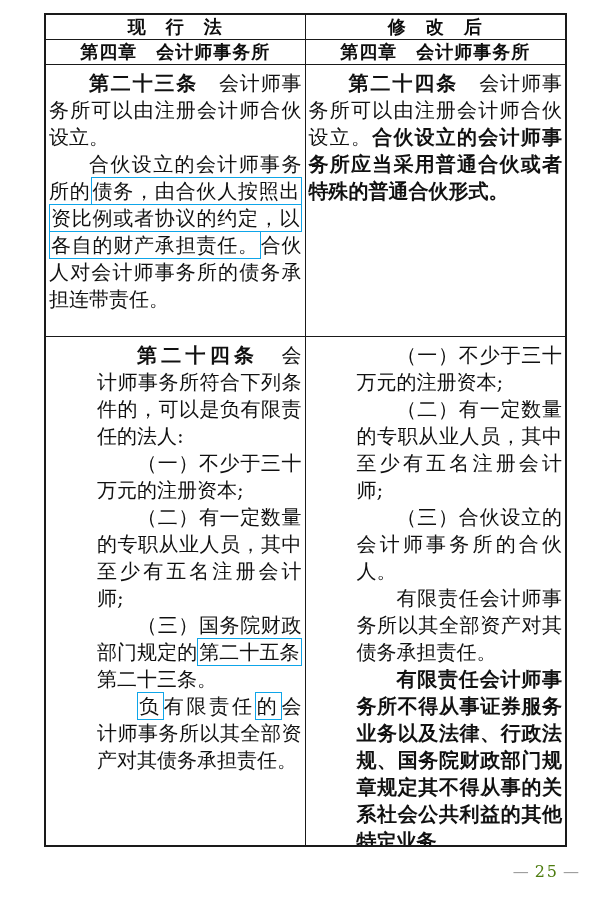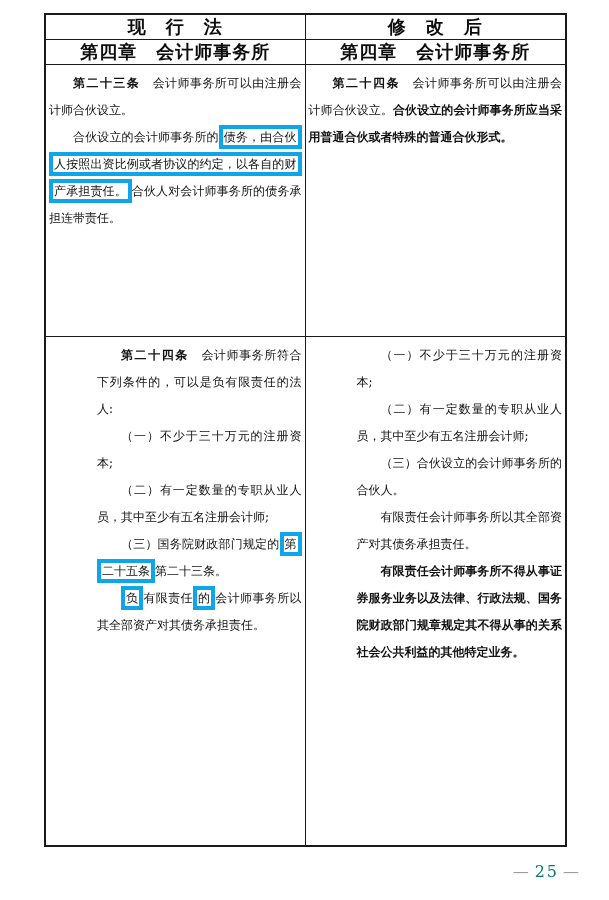--- a/index.html
+++ b/index.html
@@ -29,53 +29,53 @@
   .cell.colL{border-right:1px solid #1a1a1a;}
   .cell.lastrow{border-bottom:none;margin-left:48px;}
   .head,.chap{
     display:flex;align-items:center;justify-content:center;
     font-family:"DejaVu Sans","Liberation Sans",sans-serif;
     font-weight:700;font-size:18px;color:#0d0d0d;
     letter-spacing:1px;
   }
   .body{
     padding:5px 3px 0 3px;
-    font-size:12px;
+    font-size:20px;
     line-height:27px;
   }
   .para{
     margin:0;
     text-indent:2em;
     text-align:justify;
   }
   .run-normal{}
   .run-artnum{
     font-family:"DejaVu Sans","Liberation Sans",sans-serif;
     font-weight:700;
     letter-spacing:1px;
   }
   .run-bold{
     font-family:"DejaVu Sans","Liberation Sans",sans-serif;
     font-weight:700;
   }
   .run-boxed{
-    border:4px solid #0ea5e9;
+    border:1px solid #0ea5e9;
     padding:1px 1px;
     -webkit-box-decoration-break:clone;
     box-decoration-break:clone;
   }
   .pagenum{
     position:absolute;
     right:24px;top:862px;
     font-size:16px;
     letter-spacing:2px;
     color:#555555;
   }
   .pagenum .dash{color:#9b9b9b;padding:0 4px;}
-  .pagenum .num{color:#0f766e;}
+  .pagenum .num{color:#4d7c0f;}
 </style>
 </head>
 <body>
 
 <div class="page">
 
   <div class="lawtable">
 
     <div class="cell colL head">现　行　法</div>
 

